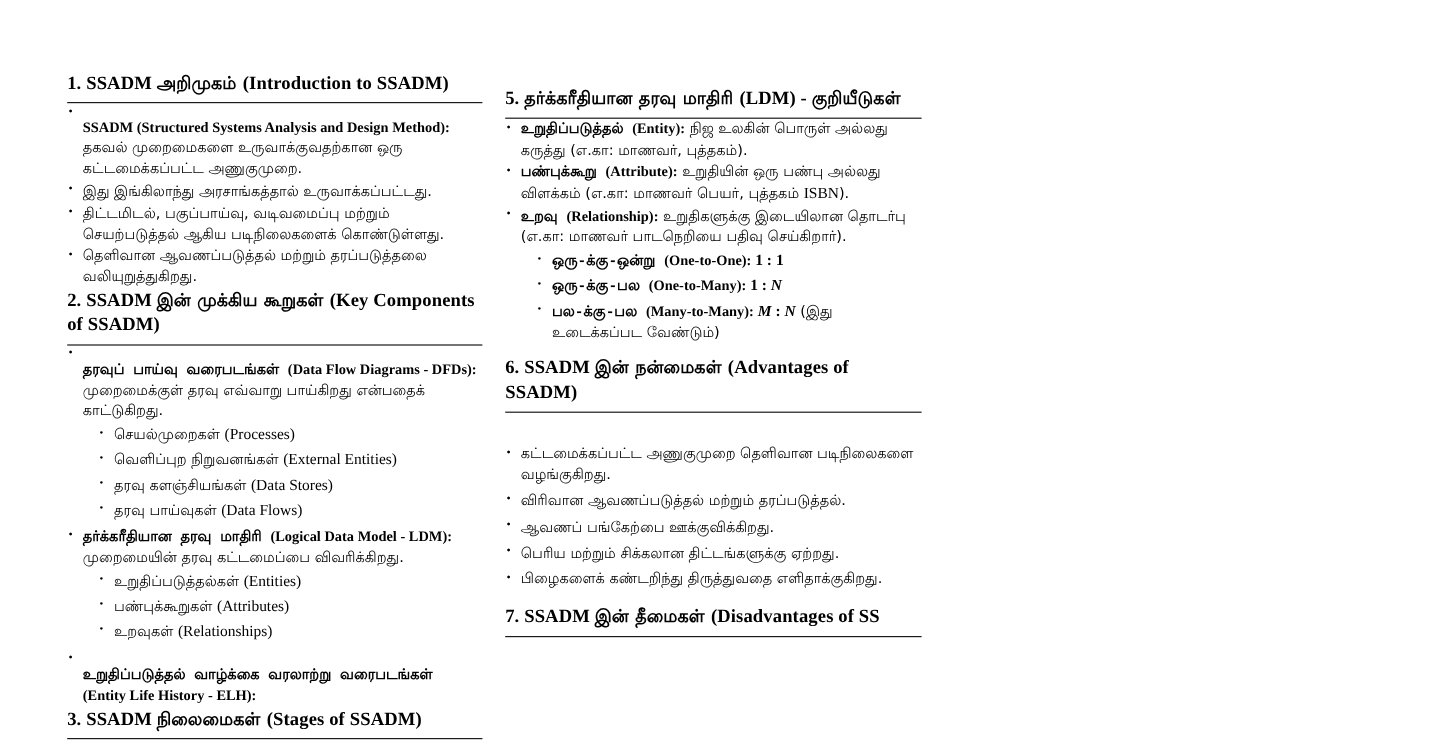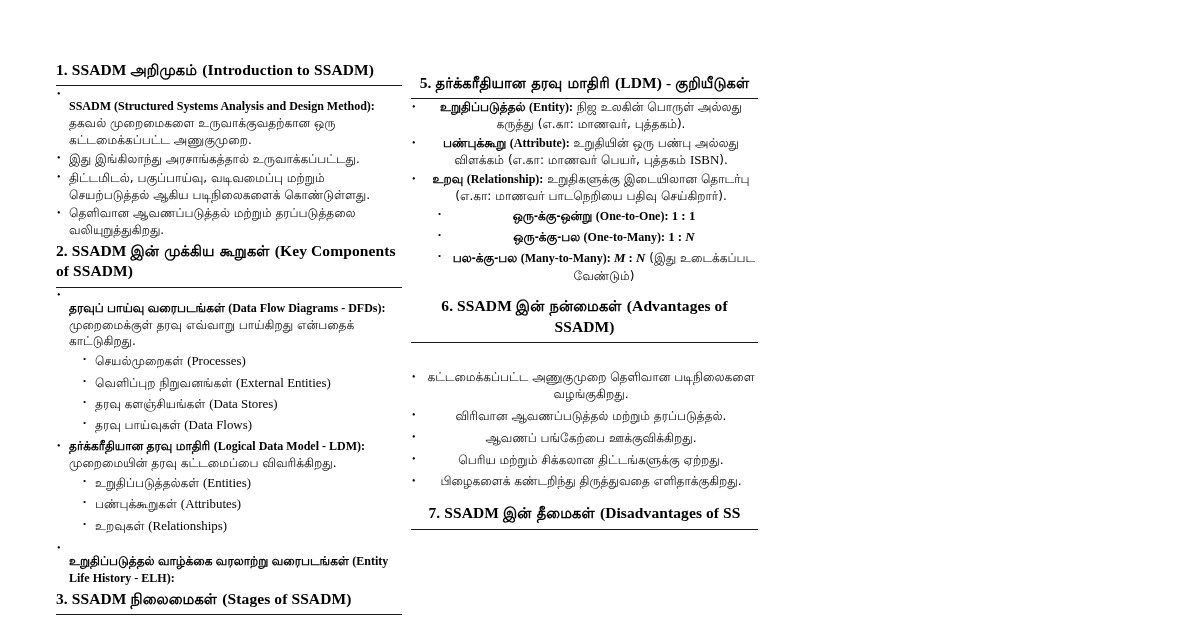--- a/index.html
+++ b/index.html
@@ -21,21 +21,21 @@
     left: 0; top: 0;
     width: 1191px;
     height: 446px;
   }
 
   .col {
     position: absolute;
     top: 60px;
   }
   .col-left  { left: 56px;  width: 346px; }
-  .col-right { left: 411px; width: 347px; text-align: center; }
+  .col-right { left: 421px; width: 347px; }
 
   
   h2.sec {
     font-family: "Liberation Serif", "DejaVu Serif", serif;
     font-size: 15.5px;
     font-weight: bold;
     line-height: 1.32;
     margin: 0;
     padding: 0 0 5px 0;
     border-bottom: 1.6px solid #1a1a1a;
@@ -98,21 +98,21 @@
     font-size: 9px;
     line-height: 1.75;
   }
 
   
   .ta {
     font-family: "DejaVu Sans", "Liberation Sans", sans-serif;
     font-size: 12.1px;
   }
   .ta-b {
-    font-family: Liberation Sans, sans-serif;
+    font-family: Liberation Mono, monospace;
     font-size: 12.1px;
     font-weight: bold;
   }
   .en-b {
     font-family: "Liberation Serif", "DejaVu Serif", serif;
     font-weight: bold;
     font-size: 12px;
   }
   .en {
     font-family: Liberation Serif, serif;

